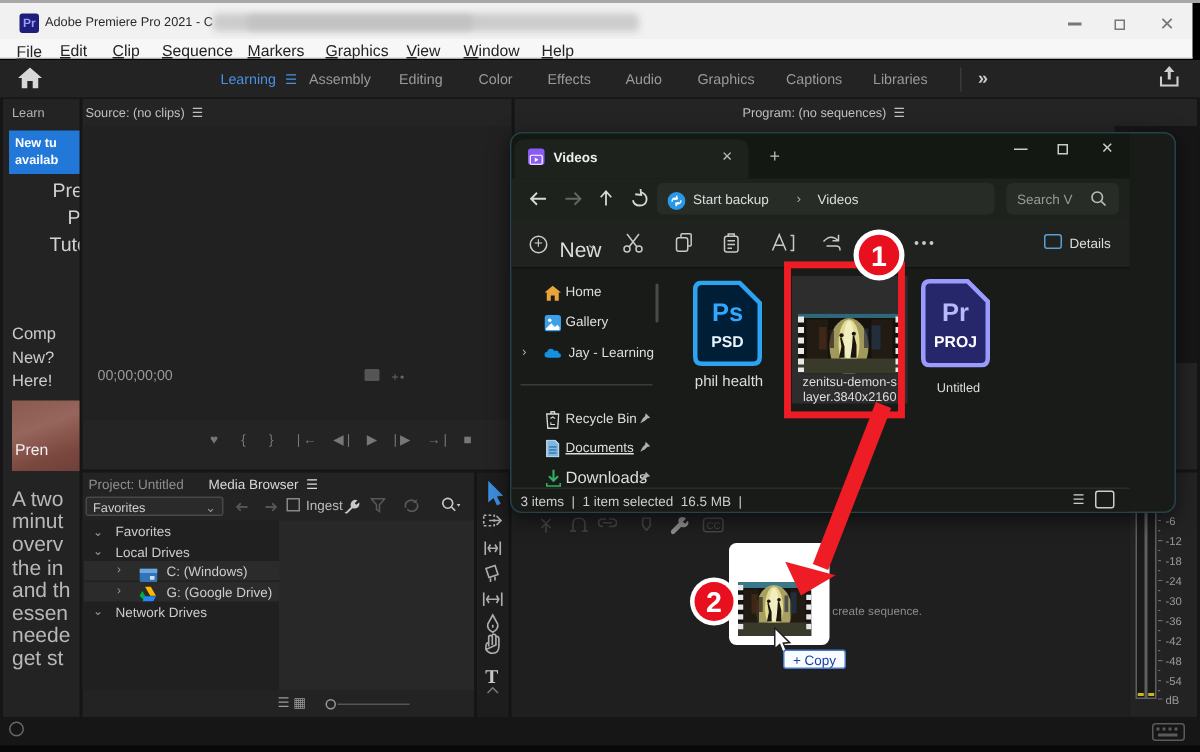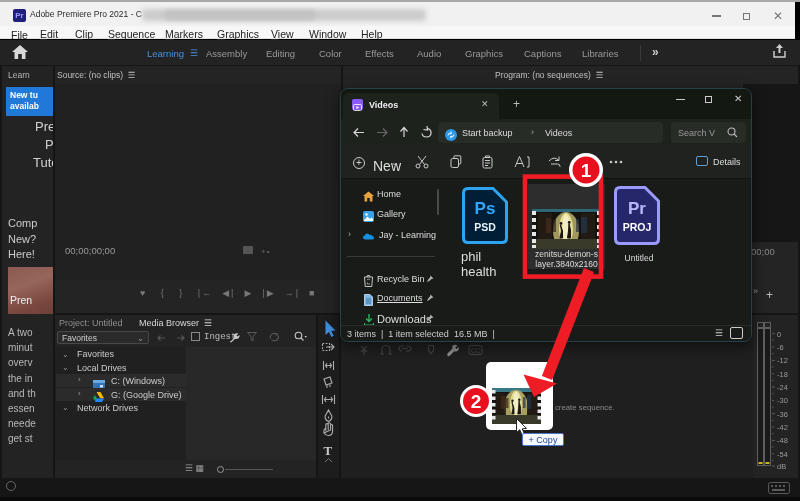--- a/index.html
+++ b/index.html
@@ -62,21 +62,21 @@
 
 <div class="abs" style="left:2px;top:66px;width:51px;height:412px;background:#232323;overflow:hidden;">
   <div class="abs" style="left:6px;top:4px;font-size:8.5px;color:#b5b5b5;">Learn</div>
   <div class="abs" style="left:4px;top:21px;width:60px;height:29px;background:#2178d8;color:#fff;font-size:8.5px;font-weight:bold;padding:3px 4px;line-height:11px;">New tu<br>availab</div>
   <div class="abs" style="left:33px;top:53px;font-size:13px;color:#d2d2d2;">Pren</div>
   <div class="abs" style="left:43px;top:71px;font-size:13px;color:#d2d2d2;">P</div>
   <div class="abs" style="left:31px;top:89px;font-size:13px;color:#d2d2d2;">Tuto</div>
   <div class="abs" style="left:6px;top:150px;font-size:11px;color:#cccccc;line-height:15.5px;">Comp<br>New?<br>Here!</div>
   <div class="abs" style="left:6px;top:201px;width:60px;height:47px;background:linear-gradient(160deg,#8a5a50,#96655b 35%,#7a473f 70%,#6a3e38);"></div>
   <div class="abs" style="left:8px;top:228px;font-size:10.5px;color:#f0f0f0;">Pren</div>
-  <div class="abs" style="left:6px;top:259px;font-size:10px;color:#b8b8b8;line-height:15.2px;">A two<br>minut<br>overv<br>the in<br>and th<br>essen<br>neede<br>get st</div>
+  <div class="abs" style="left:6px;top:259px;font-size:14px;color:#b8b8b8;line-height:15.2px;">A two<br>minut<br>overv<br>the in<br>and th<br>essen<br>neede<br>get st</div>
 </div>
 
 <div class="abs" style="left:55px;top:66px;width:286px;height:247px;background:#242424;">
   <div class="abs" style="left:2px;top:4px;font-size:8.5px;color:#c0c0c0;">Source: (no clips)&nbsp;&nbsp;☰</div>
   <div class="abs" style="left:0;top:18px;width:286px;height:196px;background:#212121;"></div>
   <div class="abs" style="left:10px;top:179px;font-size:9.5px;color:#9a9a9a;">00;00;00;00</div>
   <div class="abs" style="left:188px;top:180px;width:10px;height:8px;background:#555;border-radius:1px;"></div>
   <div class="abs" style="left:206px;top:181px;font-size:8px;color:#666;letter-spacing:1px;">+•</div>
   <div class="abs" style="left:85px;top:222px;font-size:9px;color:#777;letter-spacing:2px;">♥ &nbsp; { &nbsp; } &nbsp; |← &nbsp;◀| &nbsp;▶ &nbsp;|▶ &nbsp;→|&nbsp; ■</div>
 </div>
@@ -91,21 +91,21 @@
 
 <div class="abs" style="left:55px;top:315px;width:261px;height:163px;background:#232323;">
   <div class="abs" style="left:4px;top:3px;font-size:9px;color:#8f8f8f;">Project: Untitled</div>
   <div class="abs" style="left:84px;top:3px;font-size:9px;color:#d8d8d8;">Media Browser&nbsp;&nbsp;☰</div>
   <div class="abs" style="left:2px;top:16px;width:92px;height:13px;background:#2a2a2a;border:1px solid #484848;border-radius:2px;font-size:8.5px;color:#cfcfcf;padding:1px 4px;">Favorites <span style="float:right;color:#999;">⌄</span></div>
   <svg class="abs" style="left:102px;top:19px;" width="28" height="8" viewBox="0 0 28 8">
     <path d="M1 4 L8 4 M3.5 1.5 L1 4 L3.5 6.5" stroke="#555" stroke-width="1.2" fill="none"></path>
     <path d="M20 4 L27 4 M24.5 1.5 L27 4 L24.5 6.5" stroke="#555" stroke-width="1.2" fill="none"></path>
   </svg>
   <div class="abs" style="left:136px;top:17px;width:9px;height:9px;border:1px solid #888;"></div>
-  <div class="abs" style="left:149px;top:17px;font-size:9px;color:#bbb;font-family:Liberation Mono, monospace;">Ingest</div>
+  <div class="abs" style="left:149px;top:17px;font-size:9px;color:#bbb;">Ingest</div>
   <svg class="abs" style="left:174px;top:17px;" width="11" height="11" viewBox="0 0 11 11">
       <path d="M1.5 9.5 L5 6 Q4 3 6.5 1.5 Q8 0.8 9.3 1.5 L7.5 3.5 L8.5 4.5 L10.5 3 Q11 5 9.5 6.3 Q8 7.5 6 6.8 L2.8 10 Q1.8 10.8 1 10 Q0.5 9 1.5 9.5 Z" fill="#c8c8c8"></path>
     </svg>
   <svg class="abs" style="left:192px;top:17px;" width="10" height="10" viewBox="0 0 10 10">
       <path d="M0.5 0.5 L9.5 0.5 L6 4.5 L6 9 L4 7.5 L4 4.5 Z" fill="none" stroke="#585858" stroke-width="1"></path>
     </svg>
   <svg class="abs" style="left:214px;top:17px;" width="11" height="10" viewBox="0 0 11 10">
       <path d="M1.5 6.5 Q0.5 3 3.5 1.8 Q6.5 0.6 8.5 3 M9 3.5 Q10.5 6.5 7.5 8.3 Q4.5 9.8 2.5 7.5" stroke="#585858" stroke-width="1.1" fill="none"></path>
       <path d="M8.8 0.8 L8.8 3.5 L6.2 3.2" fill="#585858"></path>
     </svg>
@@ -233,21 +233,21 @@
   <rect x="0.5" y="0.5" width="21" height="11" rx="2" stroke="#5a5a5a" fill="none"></rect>
   <g fill="#5a5a5a">
       <rect x="3" y="3" width="2" height="2"></rect>
       <rect x="7" y="3" width="2" height="2"></rect>
       <rect x="11" y="3" width="2" height="2"></rect>
       <rect x="15" y="3" width="2" height="2"></rect>
       <rect x="4" y="7" width="13" height="2"></rect>
     </g>
 </svg>
 
-<div class="abs" id="explorer" style="left:340px;top:88px;width:412px;height:254px;background:#191b19;border:1px solid #27414a;border-radius:8px;overflow:hidden;z-index:10;box-shadow:0 4px 14px rgba(0,0,0,0.55);">
+<div class="abs" id="explorer" style="left:340px;top:88px;width:444px;height:254px;background:#191b19;border:1px solid #27414a;border-radius:8px;overflow:hidden;z-index:10;box-shadow:0 4px 14px rgba(0,0,0,0.55);">
 
   <div class="abs" style="left:0;top:0;width:412px;height:30px;background:#131813;"></div>
   <div class="abs" style="left:2px;top:4px;width:156px;height:26px;background:#1d221d;border-radius:6px 6px 0 0;"></div>
   <div class="abs" style="left:11px;top:10px;width:11px;height:11px;background:#8a5cf5;border-radius:2px;"><svg width="11" height="11" viewBox="0 0 11 11">
         <rect x="1.5" y="2.5" width="8" height="6" rx="1" fill="none" stroke="#fff" stroke-width="0.8"></rect>
         <path d="M4.5 4 L7 5.5 L4.5 7 Z" fill="#fff"></path>
       </svg></div>
   <div class="abs" style="left:28px;top:11px;font-size:9px;font-weight:bold;color:#eee;">Videos</div>
   <div class="abs" style="left:140px;top:10px;font-size:9px;color:#bbb;">✕</div>
   <div class="abs" style="left:172px;top:8px;font-size:12px;color:#bbb;">+</div>
@@ -364,21 +364,21 @@
   <div class="abs" style="left:0;top:236px;width:412px;height:18px;background:#191b19;border-top:1px solid #2a2c2a;"></div>
   <div class="abs" style="left:6px;top:240px;font-size:9px;color:#ccc;">3 items&nbsp;&nbsp;|&nbsp;&nbsp;1 item selected&nbsp;&nbsp;16.5 MB&nbsp;&nbsp;|</div>
   <div class="abs" style="left:374px;top:239px;font-size:9px;color:#ccc;">☰</div>
   <div class="abs" style="left:389px;top:238px;width:13px;height:12px;border:1px solid #ccc;border-radius:2px;"></div>
 
   <svg class="abs" style="left:121px;top:98px;" width="46" height="57" viewBox="0 0 46 57">
     <path d="M6 1.5 L31 1.5 L44.5 15 L44.5 51 Q44.5 55.5 40 55.5 L6 55.5 Q1.5 55.5 1.5 51 L1.5 6 Q1.5 1.5 6 1.5 Z" fill="#001e36" stroke="#2ea3f2" stroke-width="3"></path>
     <text x="23" y="27" text-anchor="middle" font-size="17" font-weight="bold" fill="#31a8ff" font-family="Liberation Sans">Ps</text>
     <text x="23" y="44" text-anchor="middle" font-size="10.5" font-weight="bold" fill="#e8f4fd" font-family="Liberation Sans">PSD</text>
   </svg>
-  <div class="abs" style="left:120px;top:160px;width:50px;text-align:left;font-size:13px;color:#ddd;">phil health</div>
+  <div class="abs" style="left:120px;top:160px;width:50px;text-align:center;font-size:10px;color:#ddd;">phil health</div>
   <div class="abs" style="left:187px;top:95px;width:77px;height:85px;background:#2d2d2d;"></div>
   <div class="abs" style="left:191px;top:120px;width:69px;height:40px;">
     <svg width="69" height="40" viewBox="0 0 69 40">
       <rect width="69" height="40" fill="#15120e"></rect>
       <rect x="0" y="0" width="69" height="3" fill="#2e6878"></rect>
       <ellipse cx="34" cy="22" rx="13" ry="19" fill="#b8b06a" opacity="0.85"></ellipse>
       <ellipse cx="34" cy="20" rx="7" ry="16" fill="#e2dc92"></ellipse>
       <ellipse cx="34" cy="18" rx="3.5" ry="13" fill="#f2eec2"></ellipse>
       <rect x="6" y="4" width="14" height="26" fill="#241d15" opacity="0.85"></rect>
       <rect x="49" y="4" width="14" height="26" fill="#241d15" opacity="0.85"></rect>

